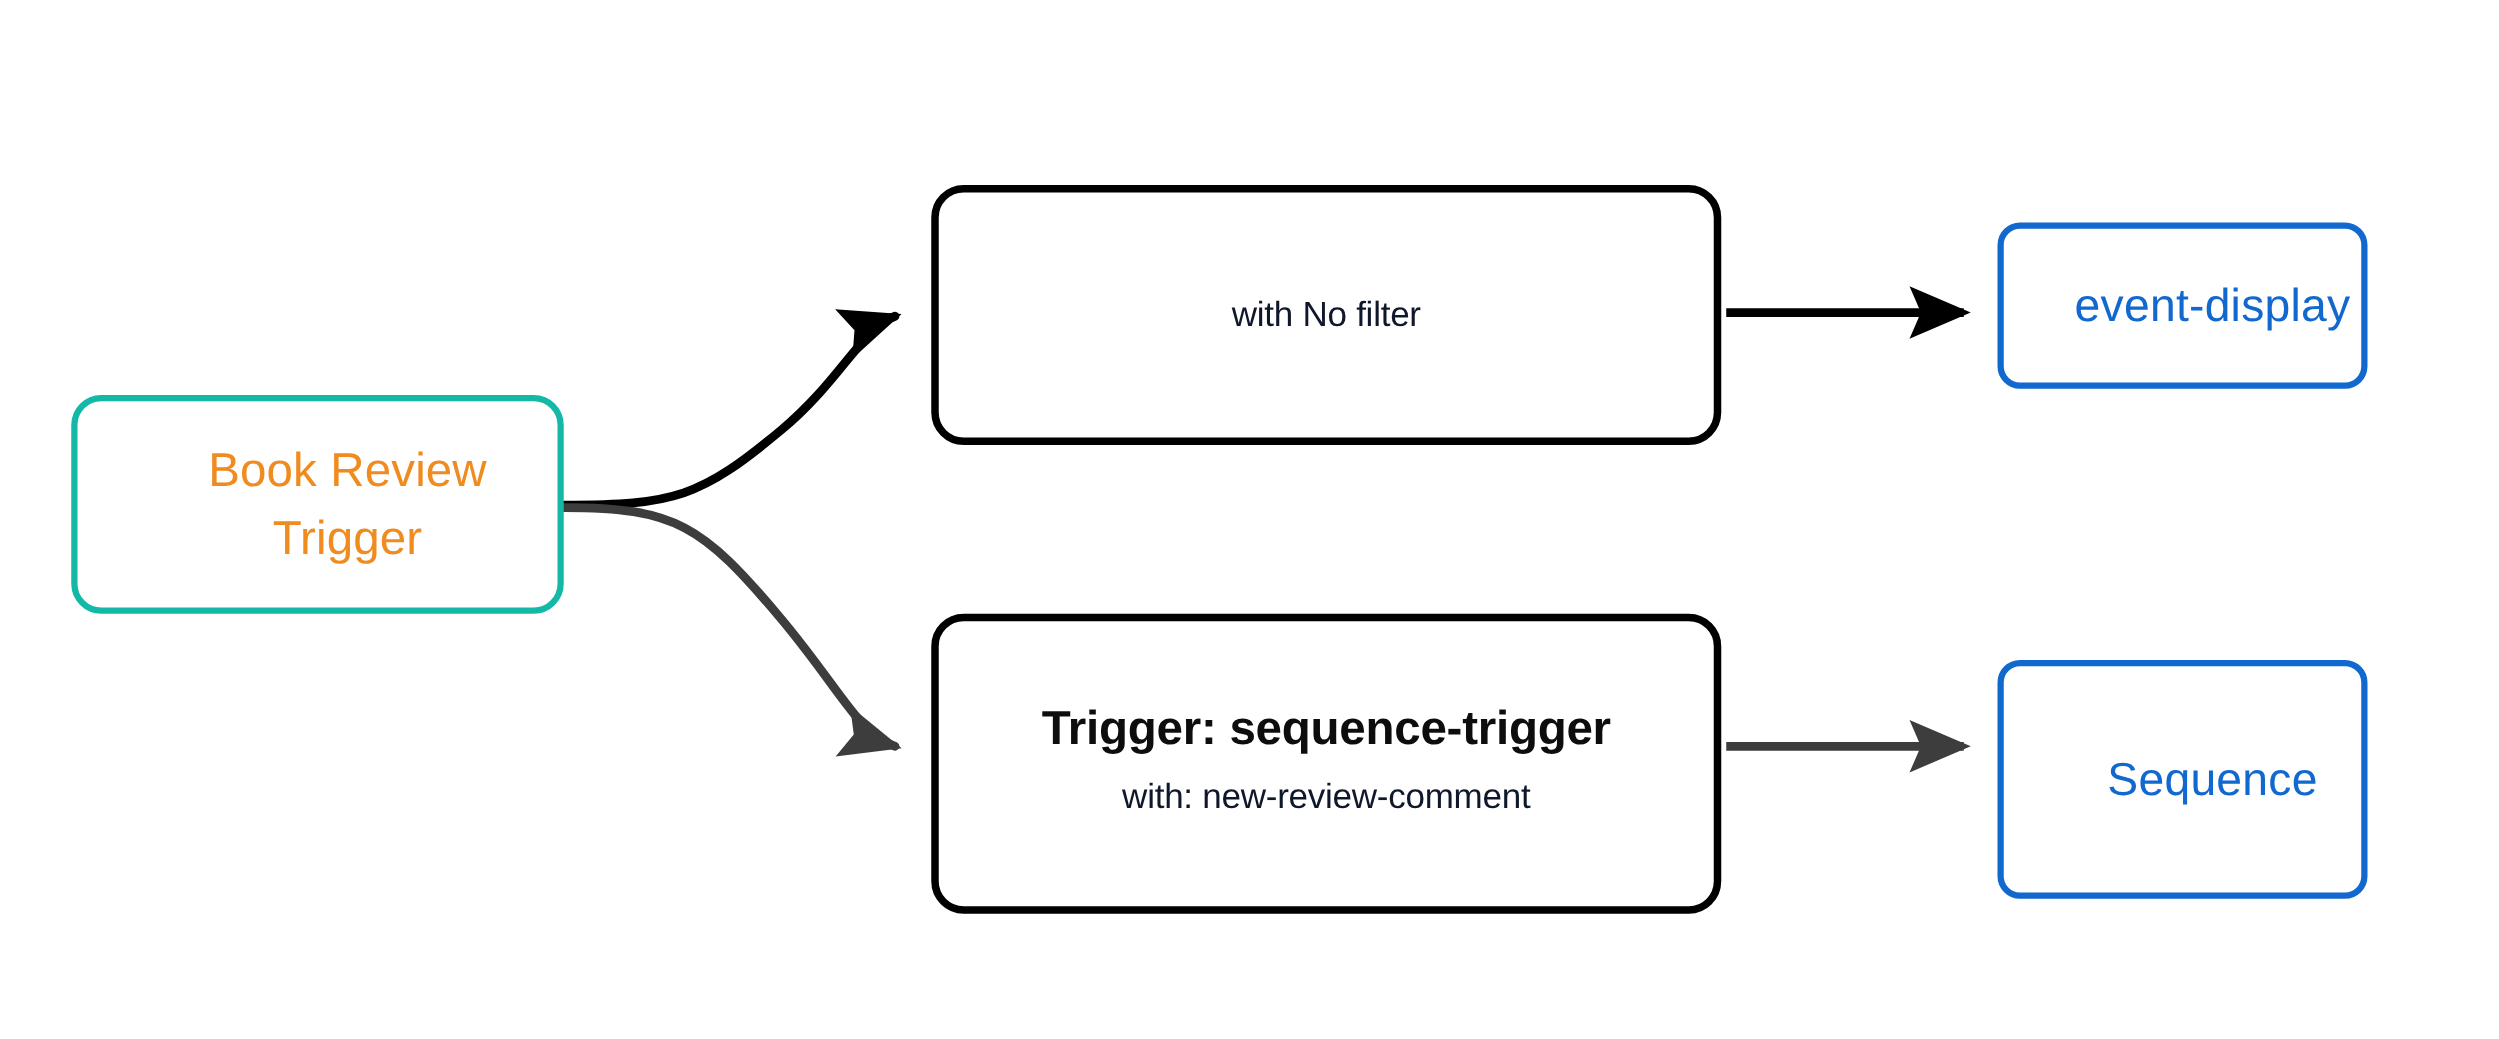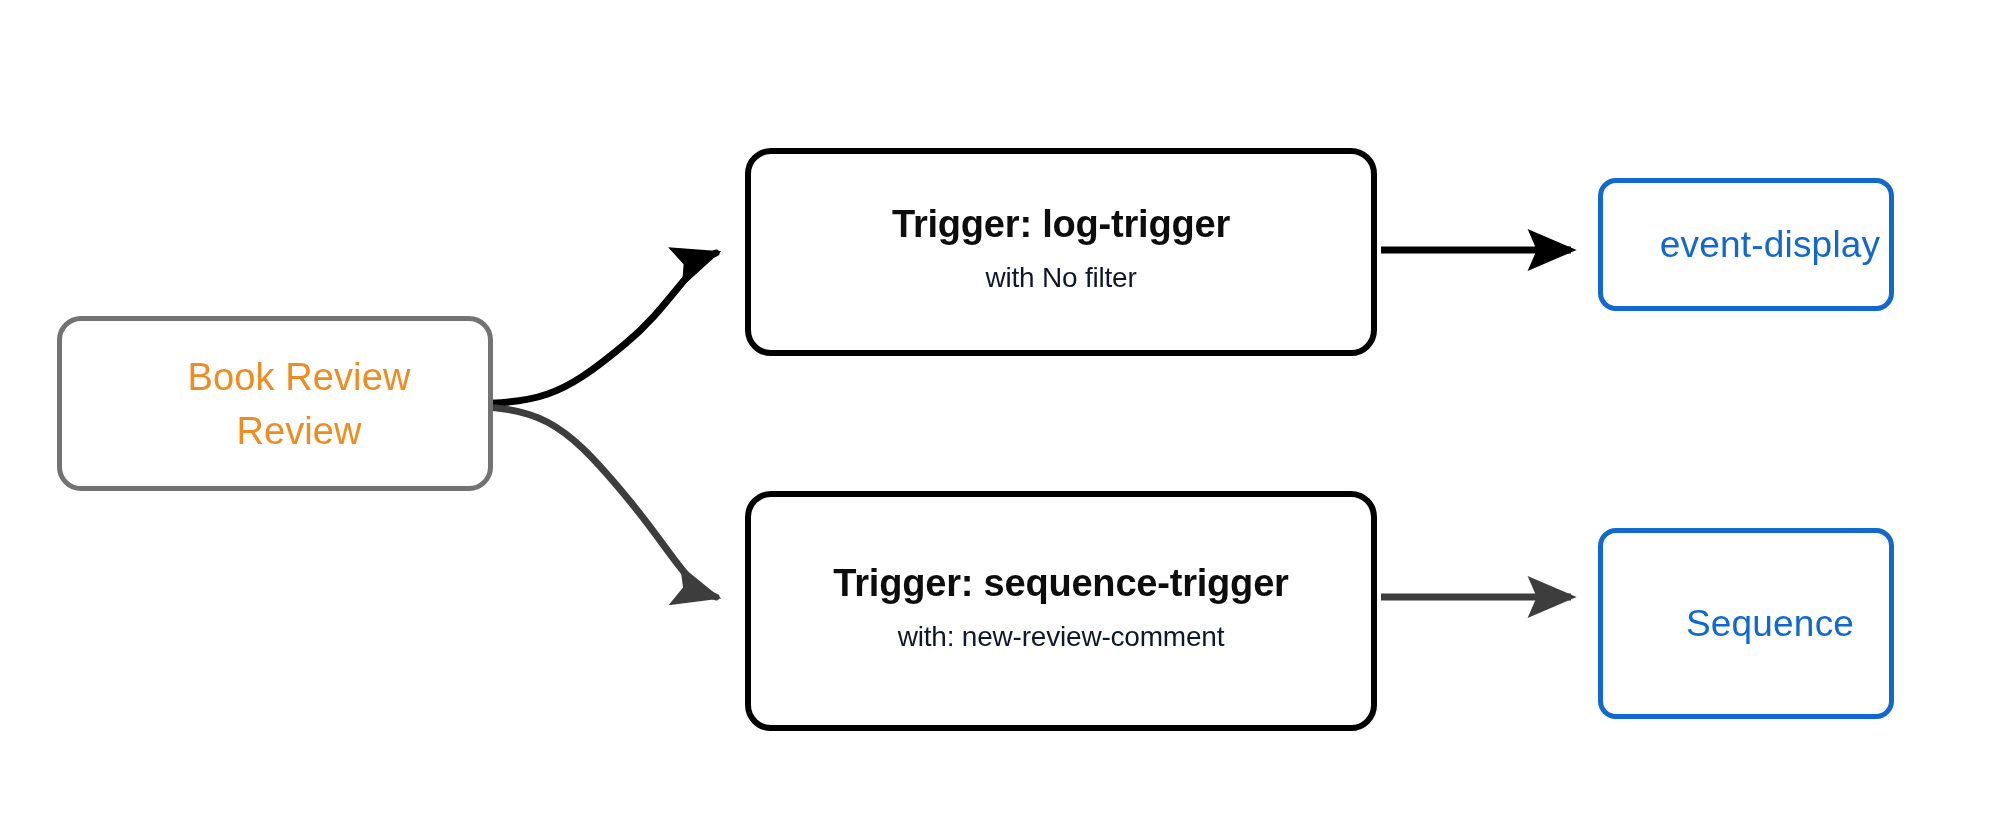--- a/index.html
+++ b/index.html
@@ -33,23 +33,23 @@
     align-items: center;
     justify-content: center;
     text-align: center;
     z-index: 5;
     padding-left: 48px;
   }
   
   .node-broker {
     left: 57px;
     top: 316px;
-    width: 436px;
+    width: 394px;
     height: 175px;
-    border: 5px solid #737373;
+    border: 5px solid #14b8a6;
     border-radius: 24px;
   }
   .node-broker .line {
     color: #F08C1F;
     font-size: 38px;
     line-height: 54px;
     font-weight: 400;
     letter-spacing: 0.1px;
   }
   
@@ -113,25 +113,24 @@
 
     <path d="M451,406 C540,406 562,420 624,494 C672,551 688,589 716,597" fill="none" stroke="#3D3D3D" stroke-width="7" stroke-linecap="round" marker-end="url(#arrow-gray)"></path>
 
     <path d="M1381,250 L1571,250" fill="none" stroke="#000000" stroke-width="7" stroke-linecap="butt" marker-end="url(#arrow-black)"></path>
 
     <path d="M1381,597 L1571,597" fill="none" stroke="#3D3D3D" stroke-width="7" stroke-linecap="butt" marker-end="url(#arrow-gray)"></path>
   </svg>
 
   <div class="node node-broker">
     <div class="line">Book Review</div>
-    <div class="line">Review</div>
+    <div class="line">Trigger</div>
   </div>
 
   <div class="node node-trigger top">
-    <div class="title">Trigger: log-trigger</div>
     <div class="subtitle">with No filter</div>
   </div>
 
   <div class="node node-trigger bottom">
     <div class="title">Trigger: sequence-trigger</div>
     <div class="subtitle">with: new-review-comment</div>
   </div>
 
   <div class="node node-sink top">
     <div class="label">event-display</div>

